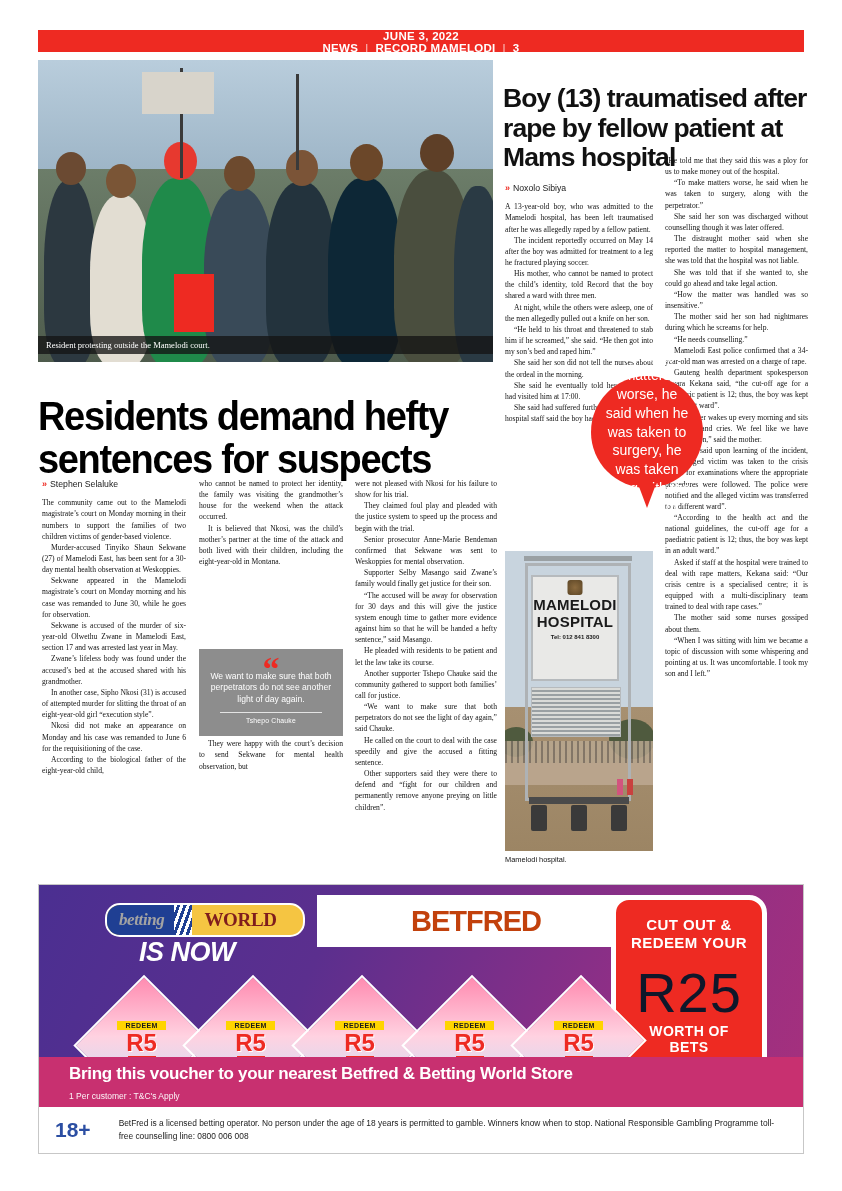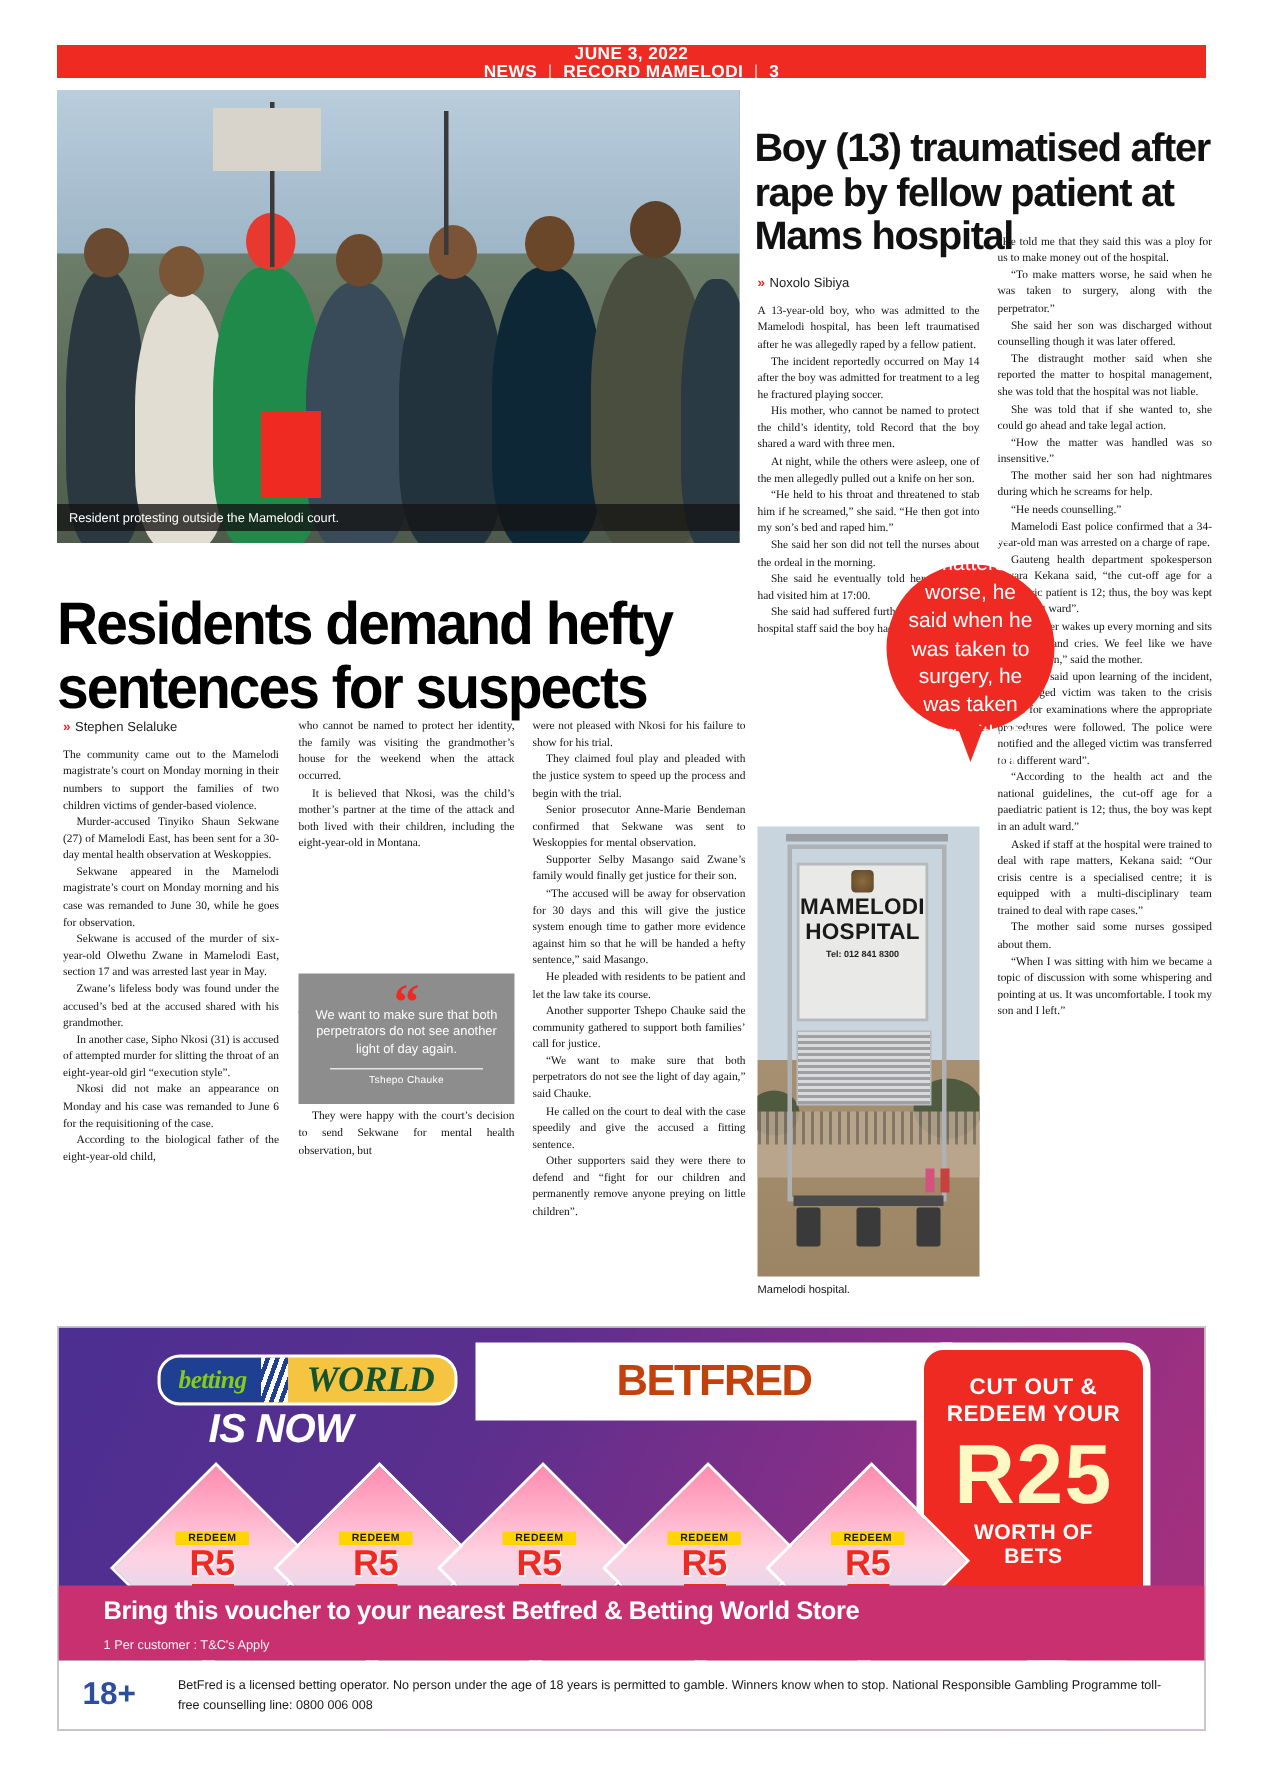--- a/index.html
+++ b/index.html
@@ -64,21 +64,21 @@
     border-radius: 45% 45% 30% 30%;
   }
   .head { position:absolute; border-radius:50%; }
   .flagpole { position:absolute; width:3px; background:#3a3a3a; }
   .photo-caption {
     position: absolute;
     left: 38px; top: 336px;
     width: 455px; height: 18px;
     background: rgba(20,20,20,.78);
     color: #fff;
-    font-family: Liberation Sans, sans-serif;
+    font-family: Liberation Serif, serif;
     font-size: 8.5px;
     display: flex; align-items: center;
     padding-left: 8px;
     box-sizing: border-box;
   }
 
   
   .main-headline {
     position: absolute;
     left: 38px; top: 368px;
@@ -248,37 +248,37 @@
   .bw-logo {
     position:absolute; left:66px; top:18px;
     width:196px; height:30px;
     background:#f5c542;
     border-radius:15px;
     border:2px solid #ffffff;
     display:flex; align-items:center;
     overflow:hidden;
   }
   .bw-logo .bw-left {
-    background:#1f3f93; color:#84cc16;
+    background:#1f3f93; color:#a3a3a3;
     font-family:"Liberation Serif", serif;
     font-style:italic; font-weight:bold;
     font-size:17px; height:100%;
     display:flex; align-items:center;
     padding: 0 10px 0 12px;
     letter-spacing:-.4px;
   }
   .bw-logo .bw-slash {
     width:18px; height:100%;
     background: repeating-linear-gradient(110deg, #fff 0 3px, #1f3f93 3px 6px);
   }
   .bw-logo .bw-right {
-    color:#14532d;
+    color:#7f1d1d;
     font-family:"Liberation Serif", serif;
-    font-style:italic; font-weight:bold;
-    font-size:24px;
+    font-weight:bold;
+    font-size:19px;
     padding: 0 12px;
     letter-spacing:-.3px;
   }
   .is-now {
     position:absolute; left:100px; top:52px;
     color:#fff;
     font-family:"Liberation Sans", sans-serif;
     font-weight:bold; font-style:italic;
     font-size:27px; letter-spacing:-.5px;
   }
@@ -300,21 +300,21 @@
     background:#ee2a22;
     border:5px solid #ffffff;
     border-radius:18px;
     color:#fff;
     font-family:"Liberation Sans", sans-serif;
     text-align:center;
     box-sizing:border-box;
     padding-top:16px;
   }
   .cutout .c1 { font-weight:bold; font-size:15px; line-height:1.22; letter-spacing:.4px;}
-  .cutout .c2 { font-weight:bold; font-size:56px; color:#fef9c3; line-height:1; margin:2px 0 2px; letter-spacing:1px;}
+  .cutout .c2 { font-weight:normal; font-size:56px; color:#0f172a; line-height:1; margin:12px 0 2px; letter-spacing:1px;}
   .cutout .c3 { font-weight:bold; font-size:14px; line-height:1.2; letter-spacing:.4px;}
 
   .voucher-row {
     position:absolute; left:56px; top:108px;
     width:530px; height:100px;
     display:flex; gap:16px;
   }
   .voucher {
     position:relative;
     width:96px; height:96px;

